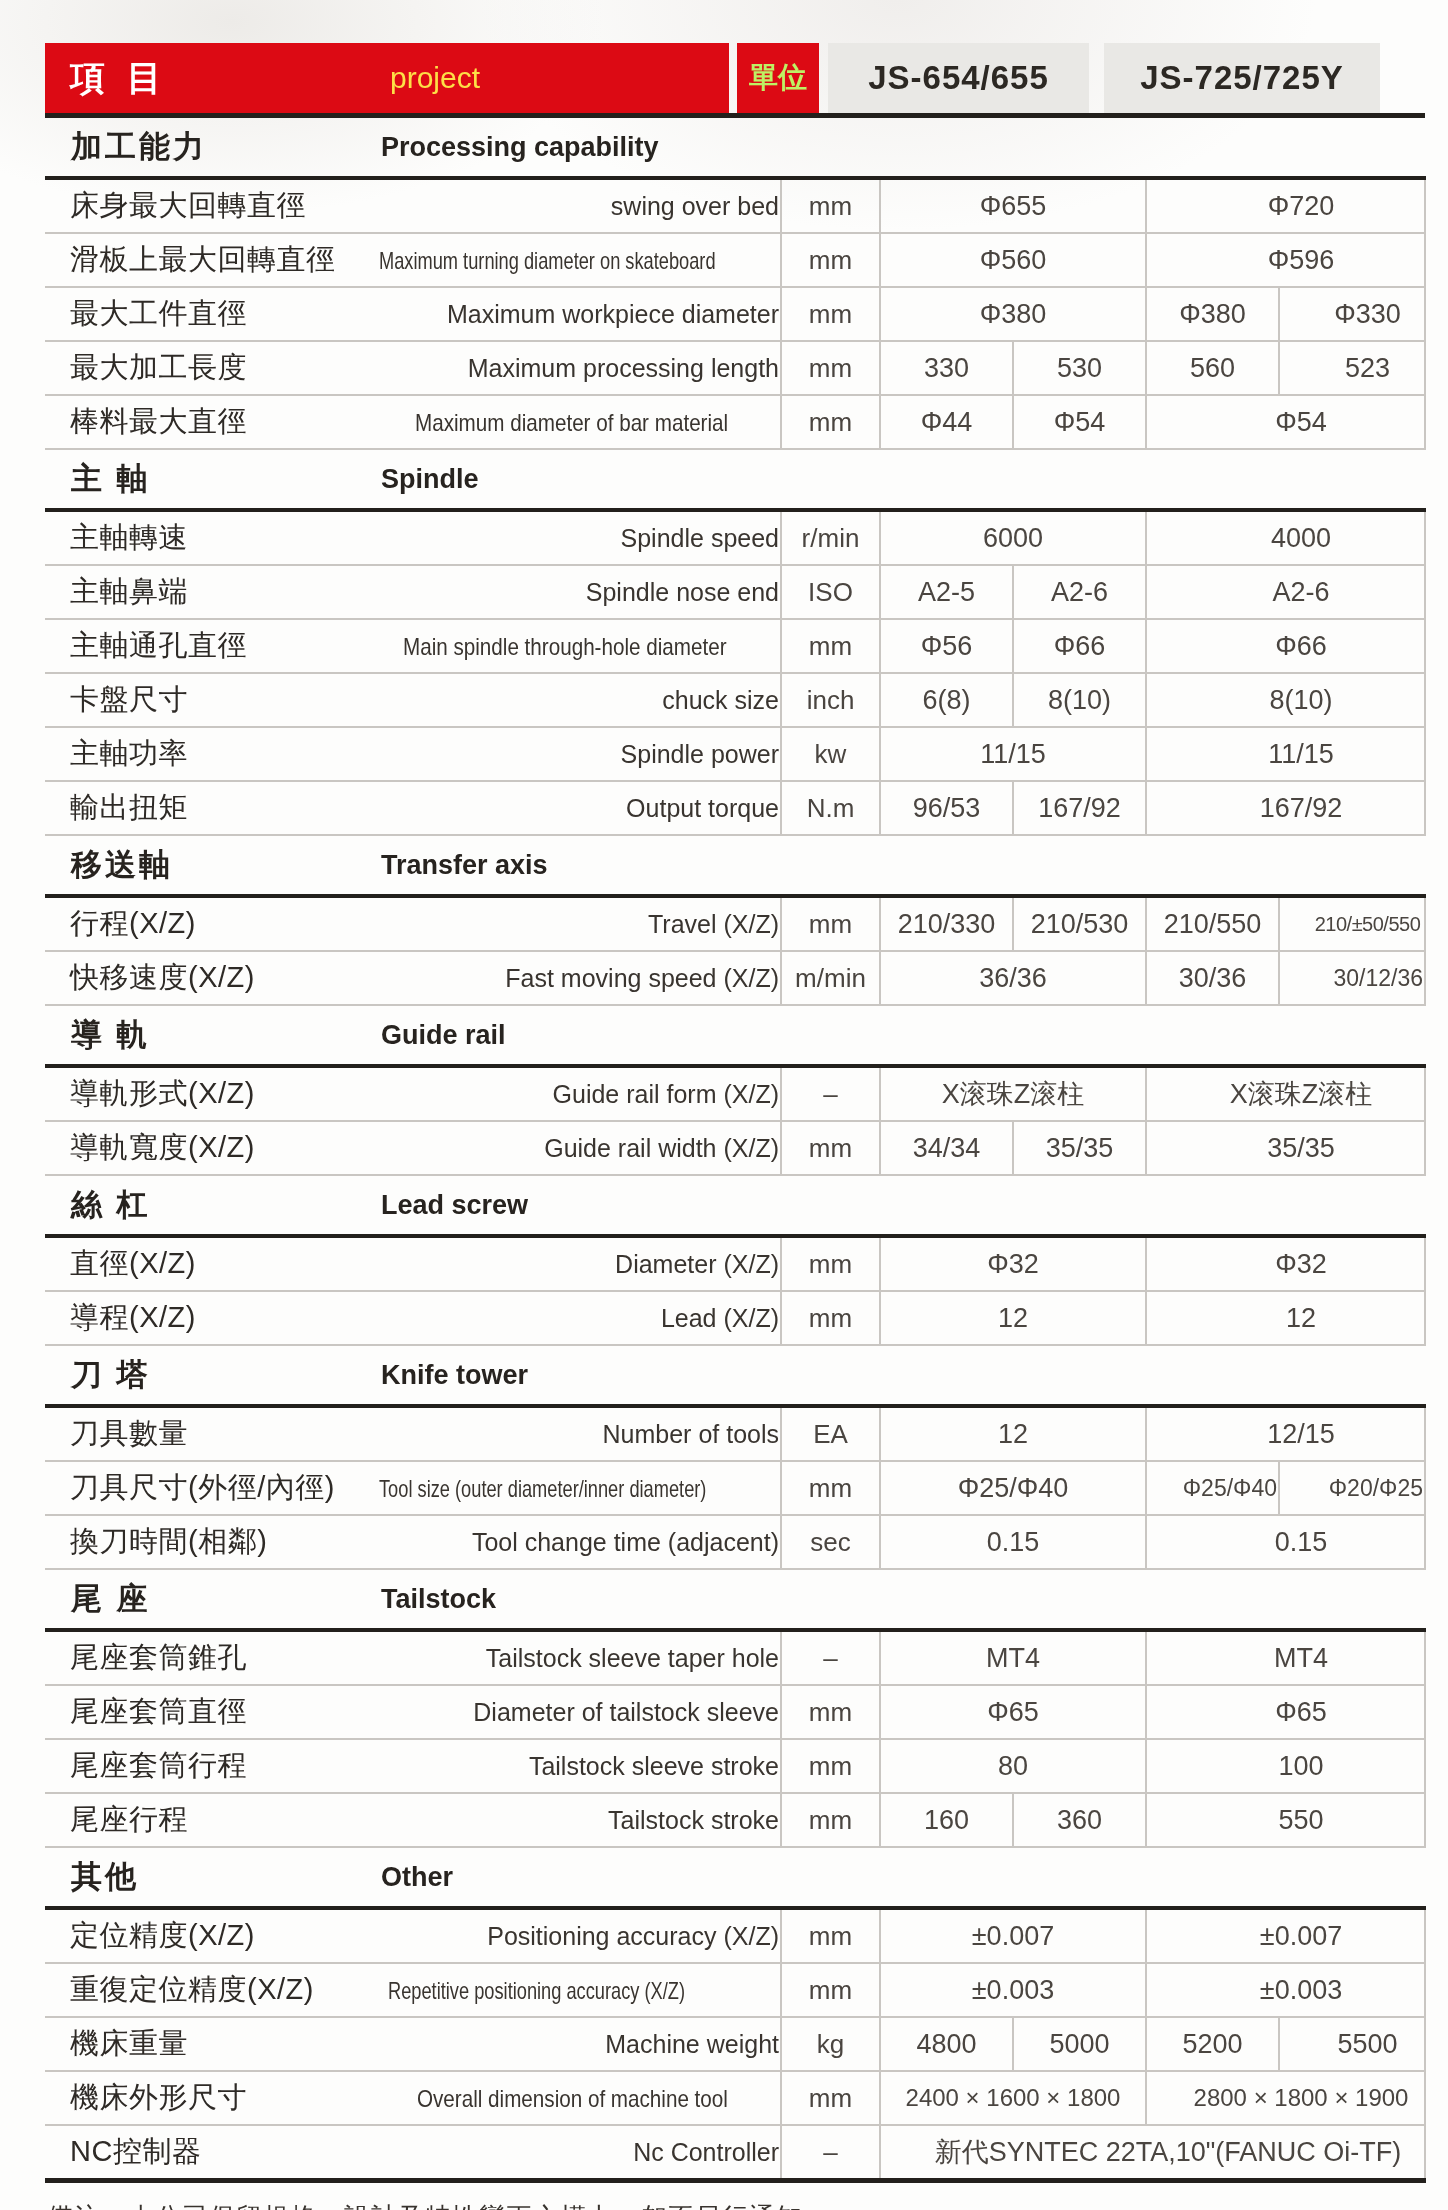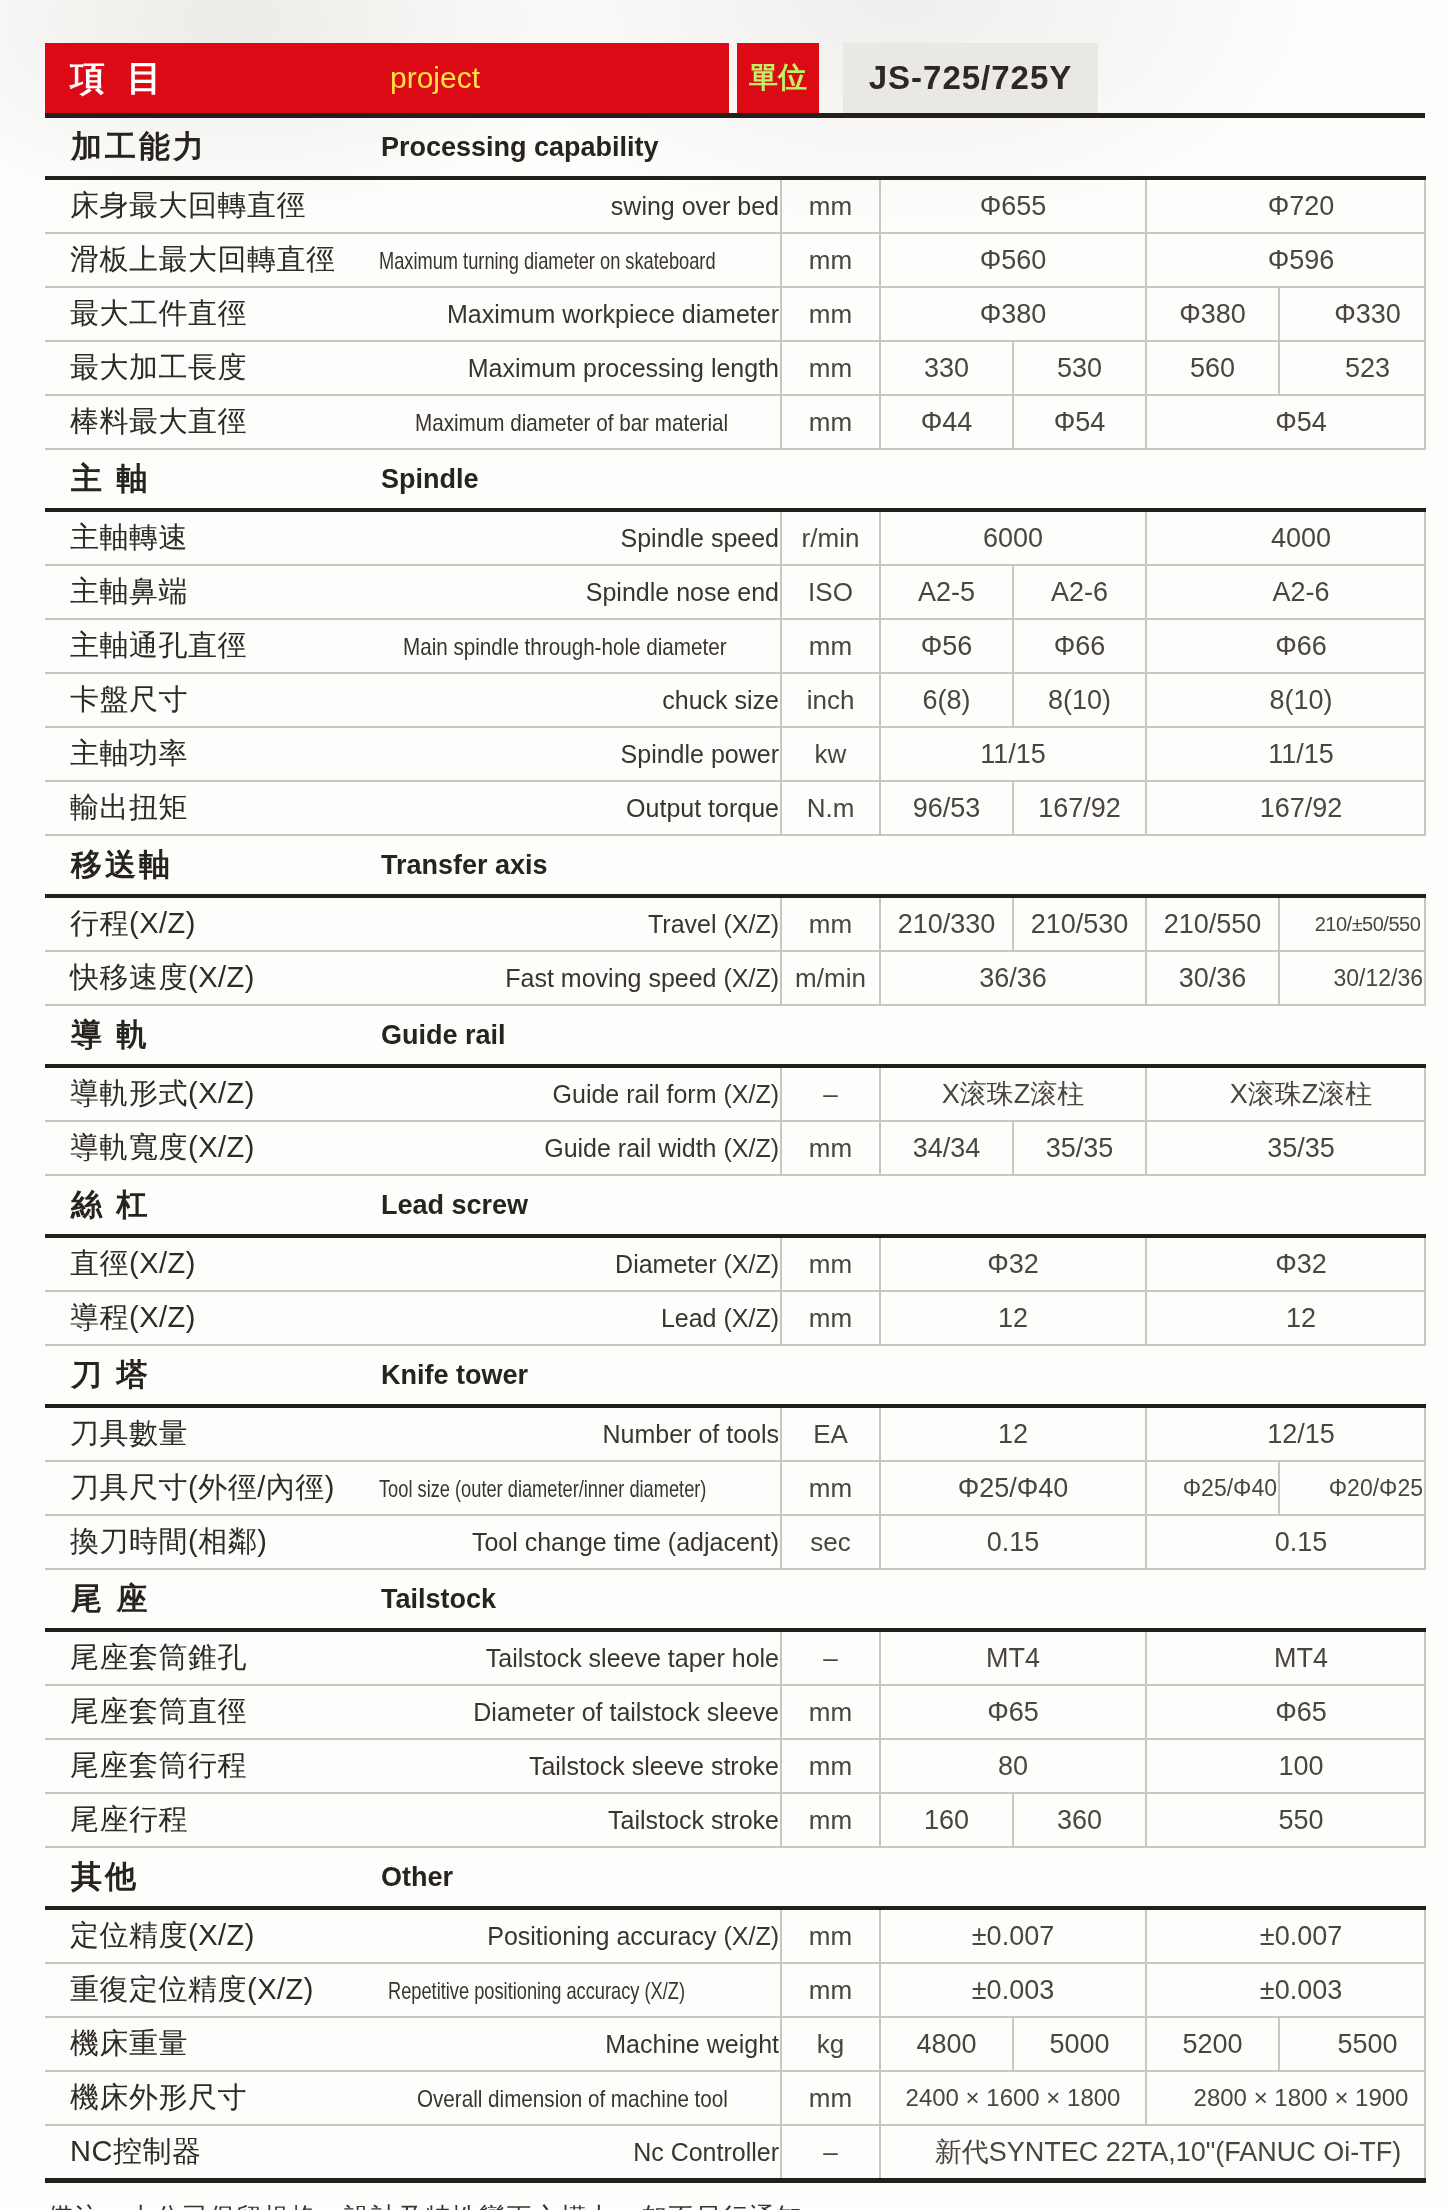--- a/index.html
+++ b/index.html
@@ -20,21 +20,21 @@
 
   
   .hdr{ display:flex; height:70px; border-bottom:5px solid var(--dark); }
   .hb{ display:flex; align-items:center; }
   .hb-project{ width:684px; background:var(--red); position:relative; }
   .h-cn{ color:#fff; font-size:35px; font-weight:700; letter-spacing:6px; padding-left:25px; }
   .h-en{ position:absolute; left:345px; color:#fde047; font-size:30px; }
   .hgap1{ width:8px; } .hgap2{ width:9px; } .hgap3{ width:15px; }
   .hb-unit{ width:82px; background:var(--red); justify-content:center;
             color:#bef264; font-size:29px; font-weight:700; }
-  .hb-m1{ width:261px; } .hb-m2{ width:255px; }
+  .hb-m1{ width:261px; } .hb-m2{ width:276px; }
   .hb-m1,.hb-m2{ background:var(--gray); justify-content:center;
             color:#2c2823; font-size:33px; font-weight:600; letter-spacing:1px; }
 
   
   table.spec{ width:1380px; border-collapse:collapse; table-layout:fixed; }
   .spec td{ vertical-align:middle; }
   tr.sec td{ height:56px; border-bottom:4px solid var(--dark); position:relative; }
   .s-cn{ display:inline-block; padding-left:25px; font-size:31px; font-weight:700;
          color:#27231f; letter-spacing:3px; }
   .s-en{ position:absolute; left:336px; top:50%; transform:translateY(-50%);
@@ -65,20 +65,21 @@
 <div class="wrap">
 
   <div class="hdr">
     <div class="hb hb-project">
       <span class="h-cn">項 目</span>
       <span class="h-en">project</span>
     </div>
     <div class="hgap1"></div>
     <div class="hb hb-unit">單位</div>
     <div class="hgap2"></div>
+    <div class="hb hb-m1">JS-654/655</div>
     <div class="hgap3"></div>
     <div class="hb hb-m2">JS-725/725Y</div>
   </div>
 
   <table class="spec">
     <colgroup>
       <col style="width:330px">
         <col style="width:406px">
         <col style="width:99px">
       <col style="width:133px">

